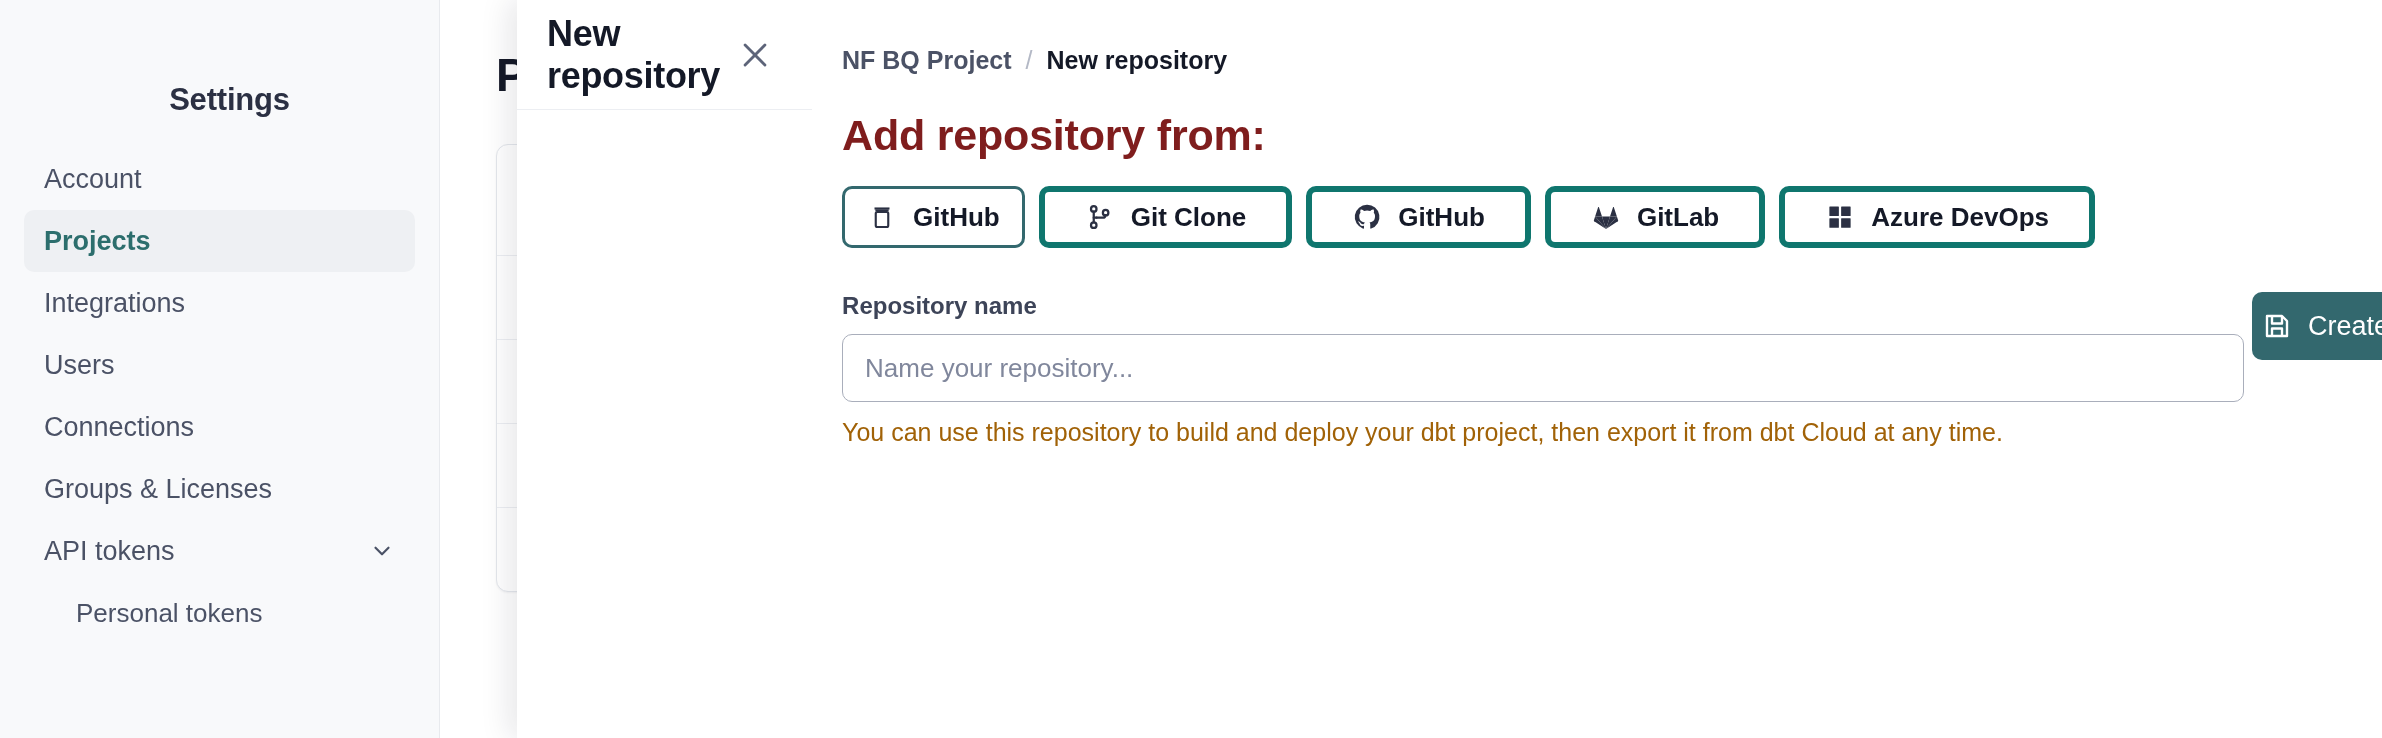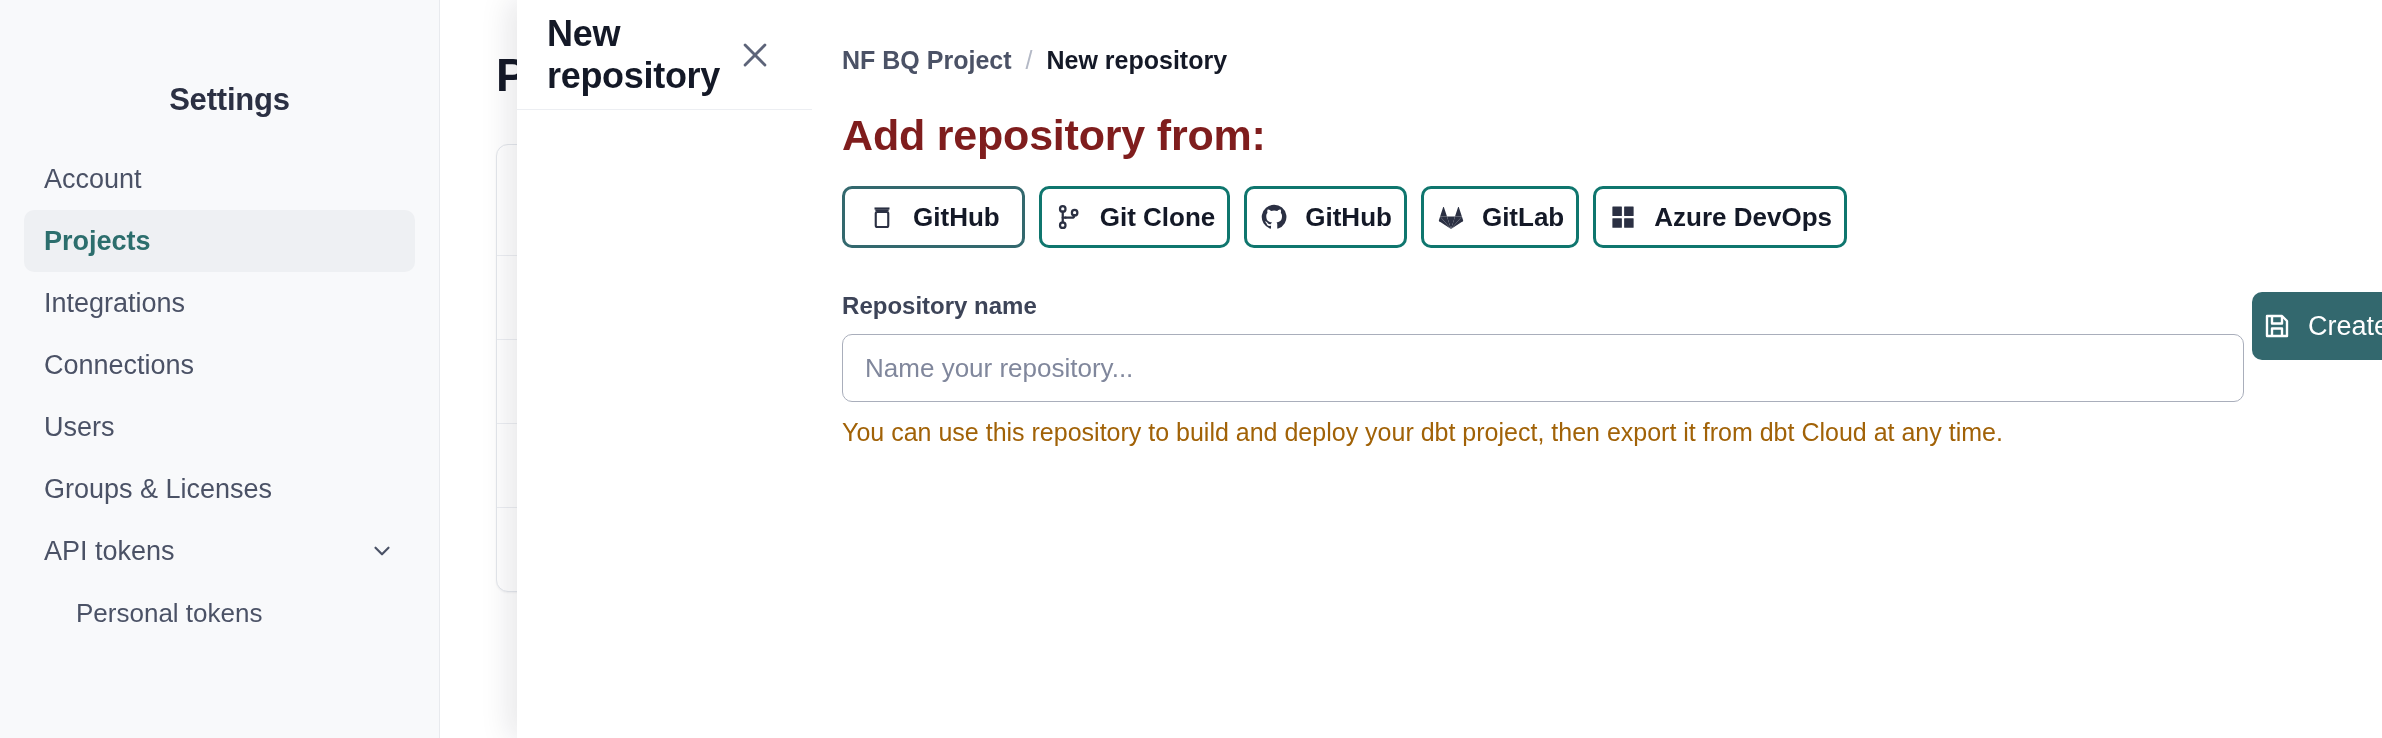--- a/index.html
+++ b/index.html
@@ -199,22 +199,22 @@
     display: flex;
     gap: 14px;
     align-items: center;
     margin-bottom: 44px;
   }
   .source-btn {
     display: inline-flex;
     align-items: center;
     gap: 16px;
     height: 62px;
-    padding: 0 12px;
-    border: 3px solid #0f766e;
+    padding: 0 40px;
+    border: 6px solid #0f766e;
     border-radius: 10px;
     background: #ffffff;
     font-size: 26px;
     font-weight: 700;
     color: #141927;
     cursor: pointer;
     white-space: nowrap;
   }
   .source-btn.selected {
     border: 3px solid #33686e;
@@ -289,24 +289,24 @@
           <div class="sidebar-item">
             <span>Account</span>
           </div>
           <div class="sidebar-item active">
             <span>Projects</span>
           </div>
           <div class="sidebar-item">
             <span>Integrations</span>
           </div>
           <div class="sidebar-item">
+            <span>Users</span>
+          </div>
+          <div class="sidebar-item">
             <span>Connections</span>
-          </div>
-          <div class="sidebar-item">
-            <span>Users</span>
           </div>
           <div class="sidebar-item">
             <span>Groups &amp; Licenses</span>
           </div>
           <div class="sidebar-item">
             <span>API tokens</span>
             <span class="chev">
               <svg width="26" height="26" viewBox="0 0 24 24" fill="none" stroke="currentColor" stroke-width="2" stroke-linecap="round" stroke-linejoin="round">
                 <polyline points="6 9 12 15 18 9"></polyline>
               </svg>

